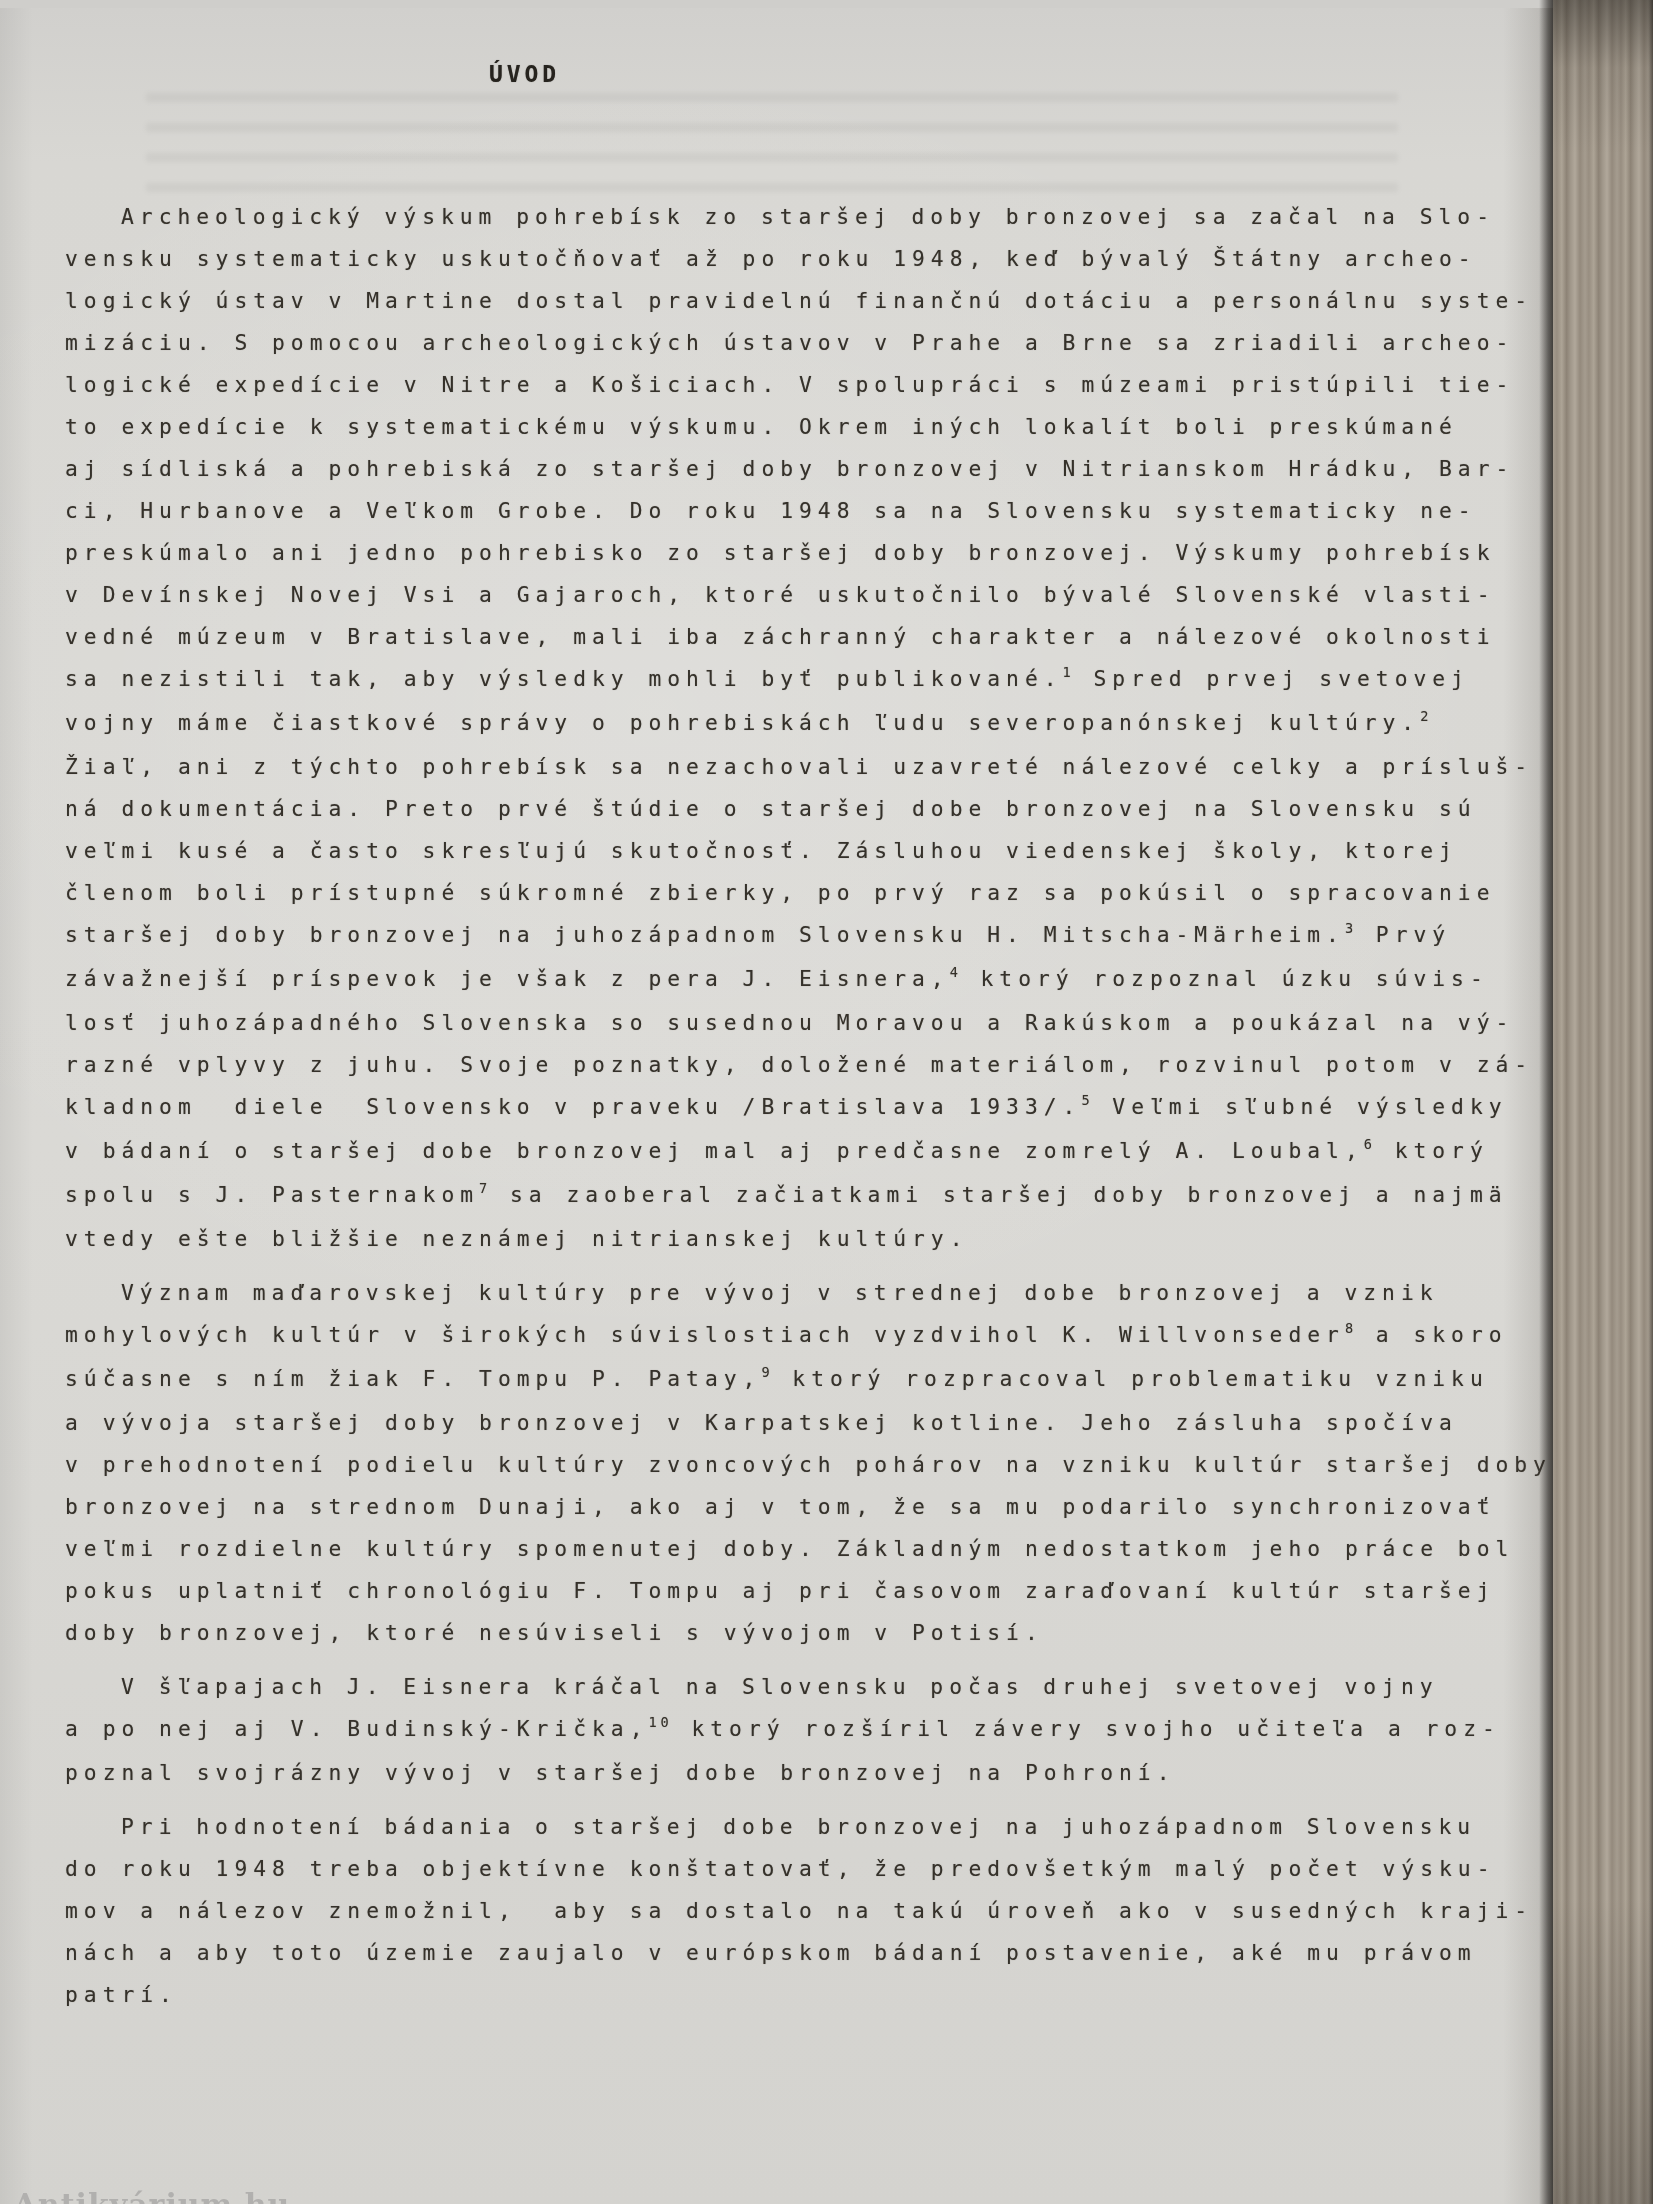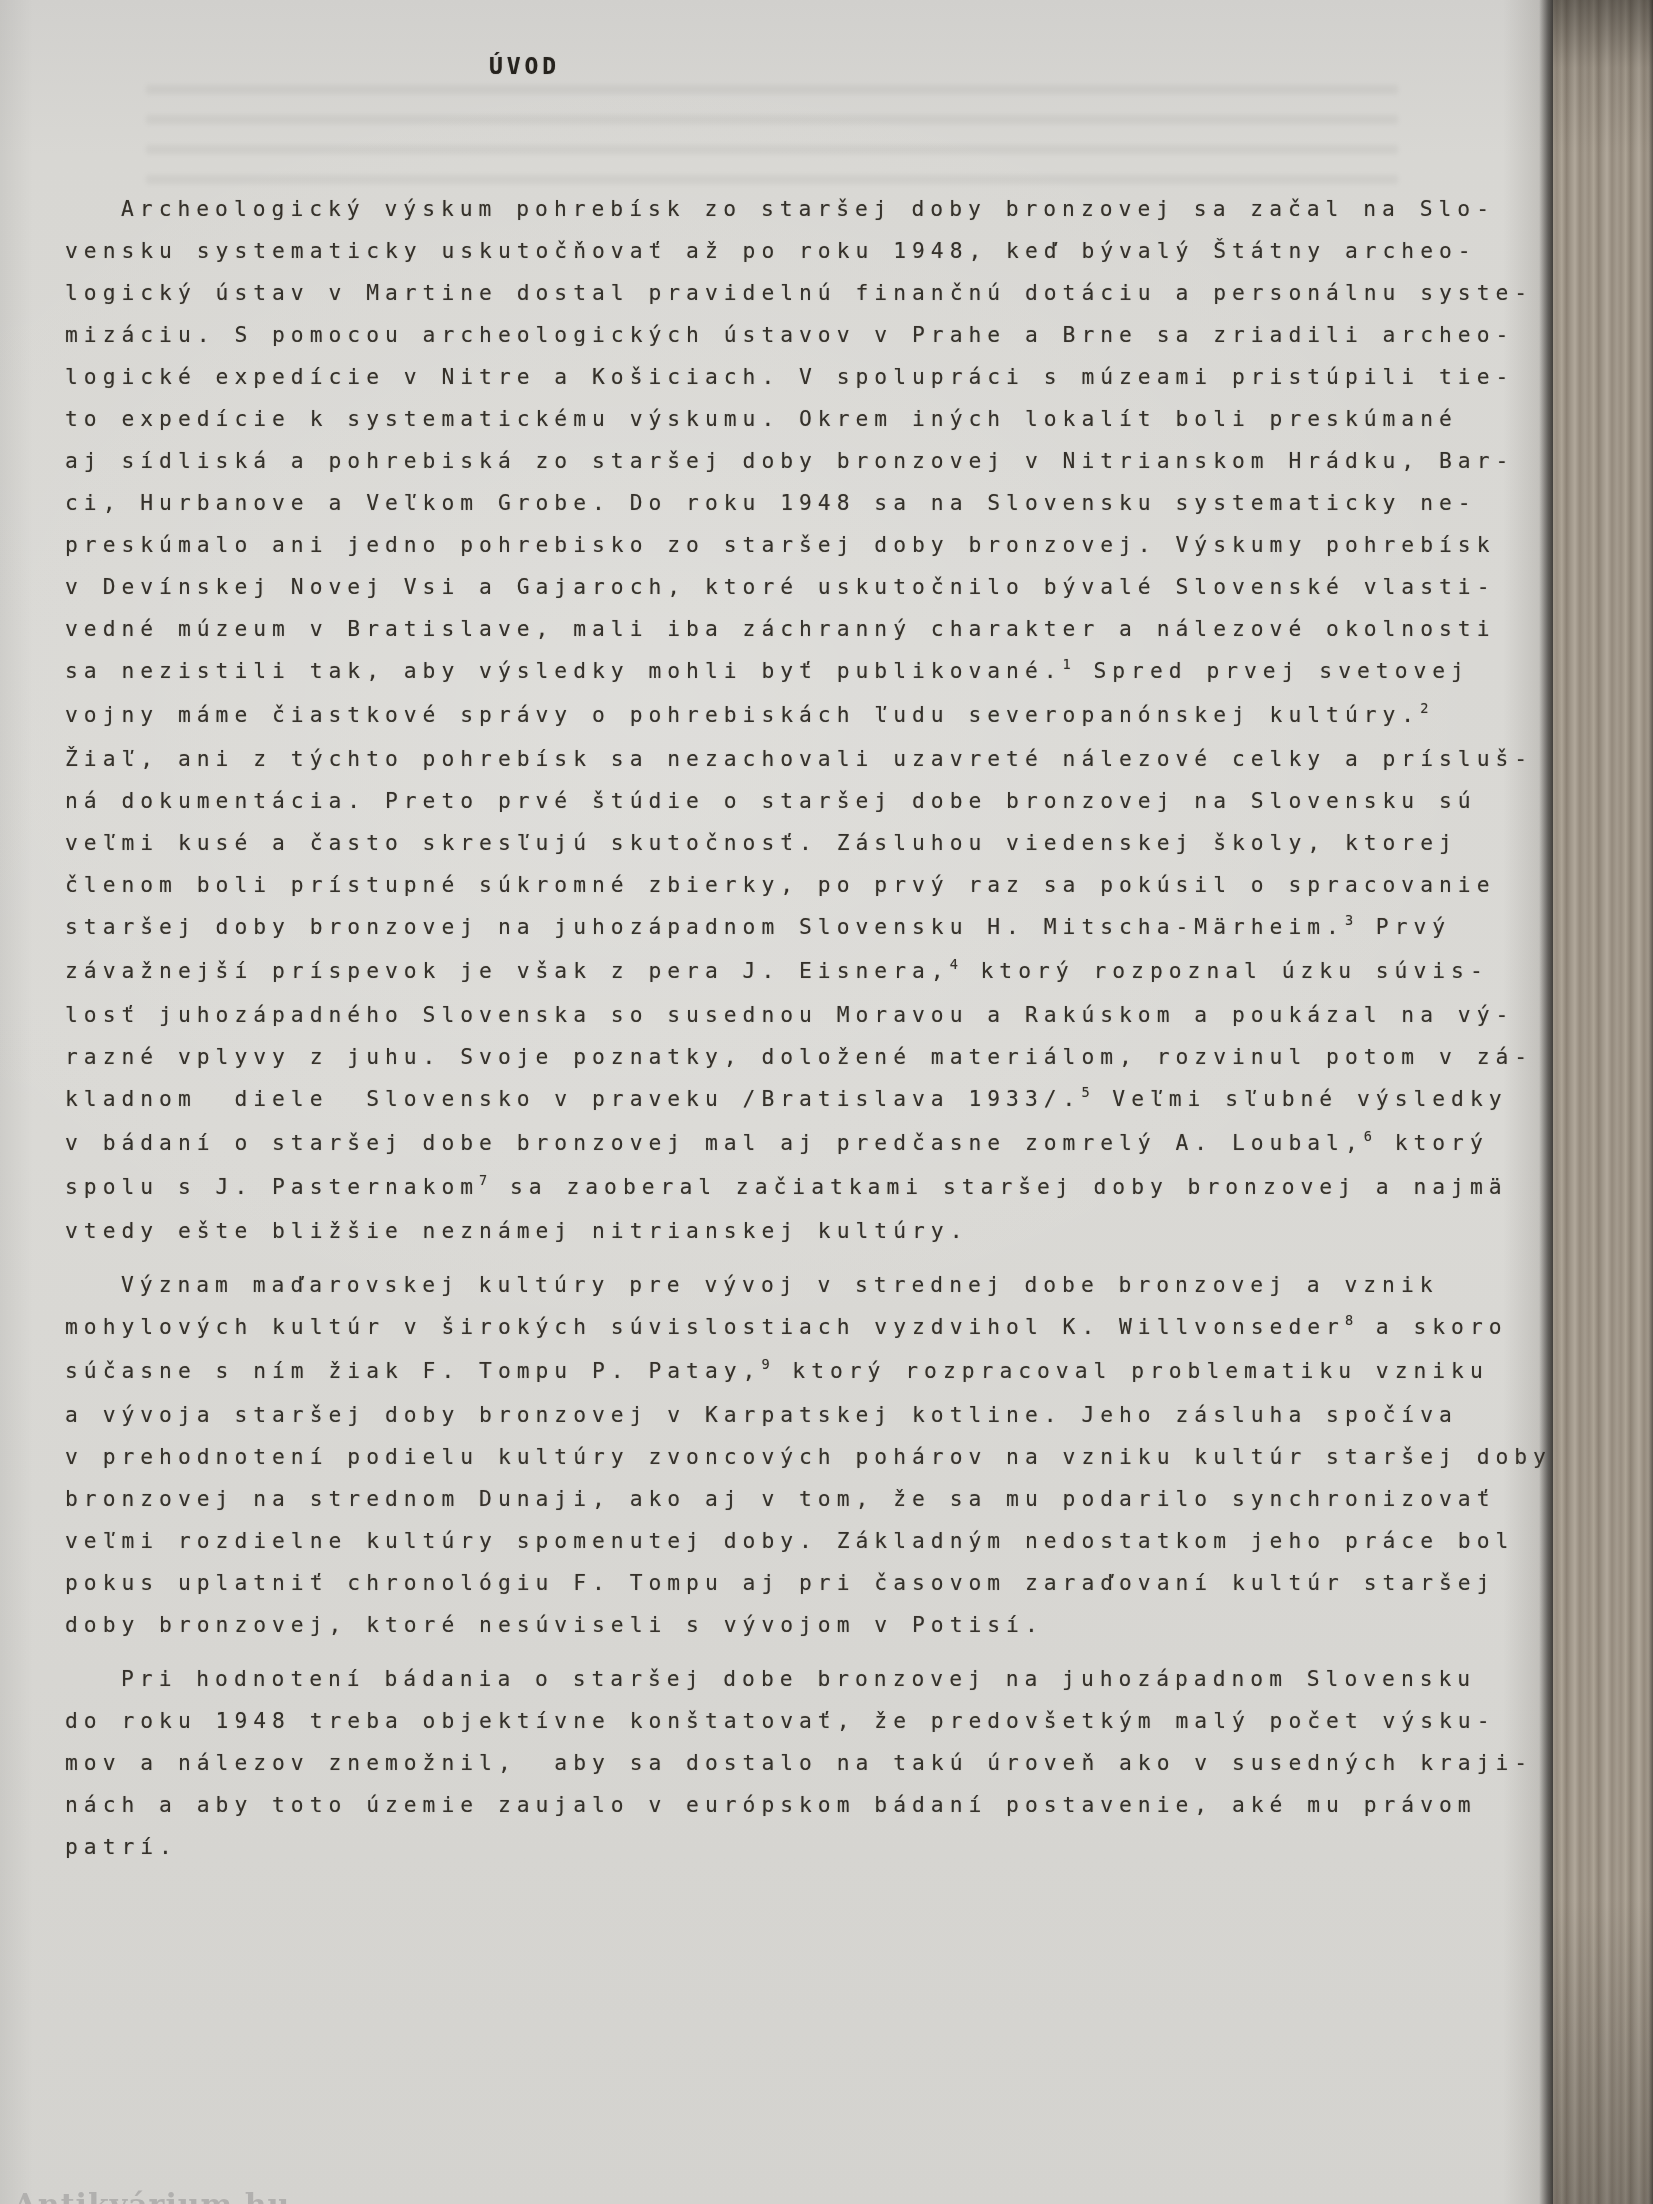--- a/index.html
+++ b/index.html
@@ -12,21 +12,21 @@
   html,body{margin:0;padding:0;background:#b8b7b4;}
   .photo{
     position:relative;
     width:1654px;height:2205px;
     overflow:hidden;
     background:#cfcecb;
     font-family:"DejaVu Sans Mono","Liberation Mono",monospace;
   }
   
   .paper{
-    position:absolute;top:0;left:0;bottom:0;
+    position:absolute;top:8px;left:0;bottom:0;
     width:1553px;
     padding-top:50px;
     background:
       radial-gradient(ellipse 1213px 922px at 42% 32%, rgba(255,255,255,.15), rgba(0,0,0,0) 72%),
       linear-gradient(90deg, rgba(0,0,0,.06), rgba(0,0,0,0) 33px),
       linear-gradient(180deg, #d1d0cd 0%, var(--paper) 7%, #dad9d5 52%, #d4d3cf 100%);
     background-color:var(--paper);
   }
   .paper::after{ 
     content:"";position:absolute;top:0;right:0;width:50px;height:100%;
@@ -128,20 +128,23 @@
 vtedy ešte bližšie neznámej nitrianskej kultúry.</p>
         <p class="para">Význam maďarovskej kultúry pre vývoj v strednej dobe bronzovej a vznik
 mohylových kultúr v širokých súvislostiach vyzdvihol K. Willvonseder<sup>8</sup> a skoro
 súčasne s ním žiak F. Tompu P. Patay,<sup>9</sup> ktorý rozpracoval problematiku vzniku
 a vývoja staršej doby bronzovej v Karpatskej kotline. Jeho zásluha spočíva
 v prehodnotení podielu kultúry zvoncových pohárov na vzniku kultúr staršej doby
 bronzovej na strednom Dunaji, ako aj v tom, že sa mu podarilo synchronizovať
 veľmi rozdielne kultúry spomenutej doby. Základným nedostatkom jeho práce bol
 pokus uplatniť chronológiu F. Tompu aj pri časovom zaraďovaní kultúr staršej
 doby bronzovej, ktoré nesúviseli s vývojom v Potisí.</p>
+        <p class="para">V šľapajach J. Eisnera kráčal na Slovensku počas druhej svetovej vojny
+a po nej aj V. Budinský-Krička,<sup>10</sup> ktorý rozšíril závery svojho učiteľa a roz-
+poznal svojrázny vývoj v staršej dobe bronzovej na Pohroní.</p>
         <p class="para">Pri hodnotení bádania o staršej dobe bronzovej na juhozápadnom Slovensku
 do roku 1948 treba objektívne konštatovať, že predovšetkým malý počet výsku-
 mov a nálezov znemožnil,  aby sa dostalo na takú úroveň ako v susedných kraji-
 nách a aby toto územie zaujalo v európskom bádaní postavenie, aké mu právom
 patrí.</p>
       </div>
     <div class="watermark">Antikvárium.hu</div>
   </div>
   <div class="gutter"></div>
   <div class="edge-strip"></div>

